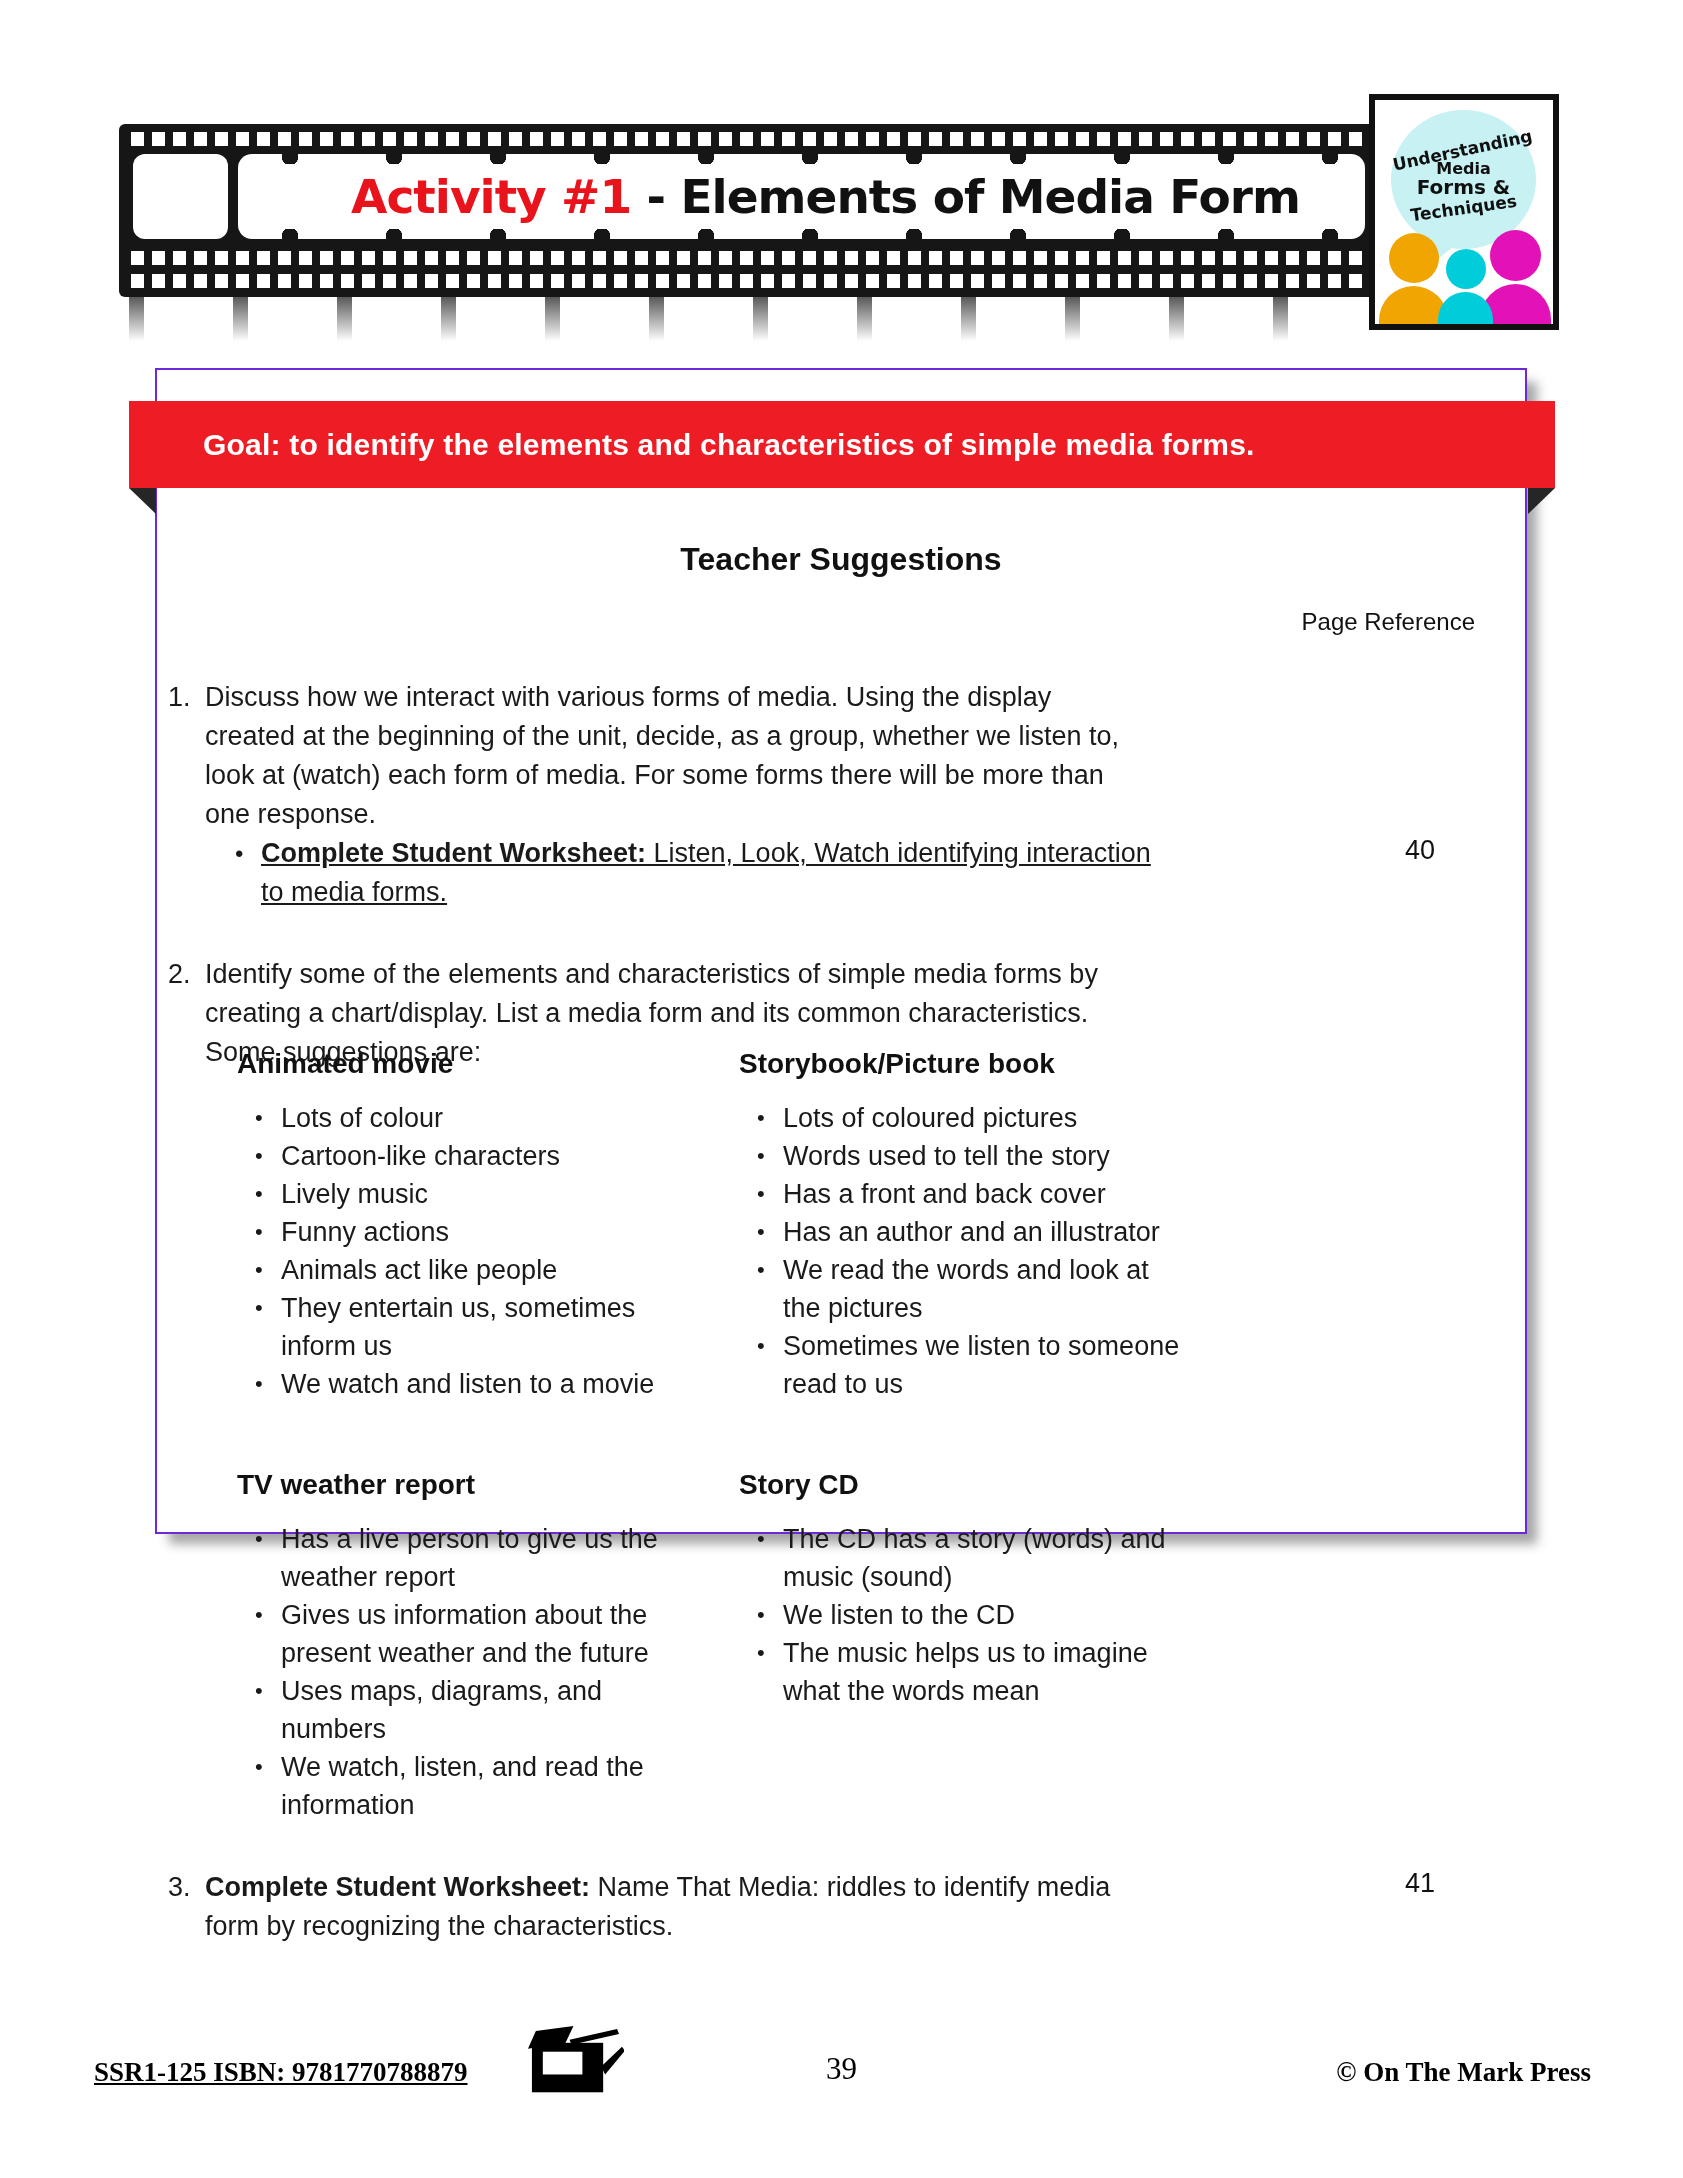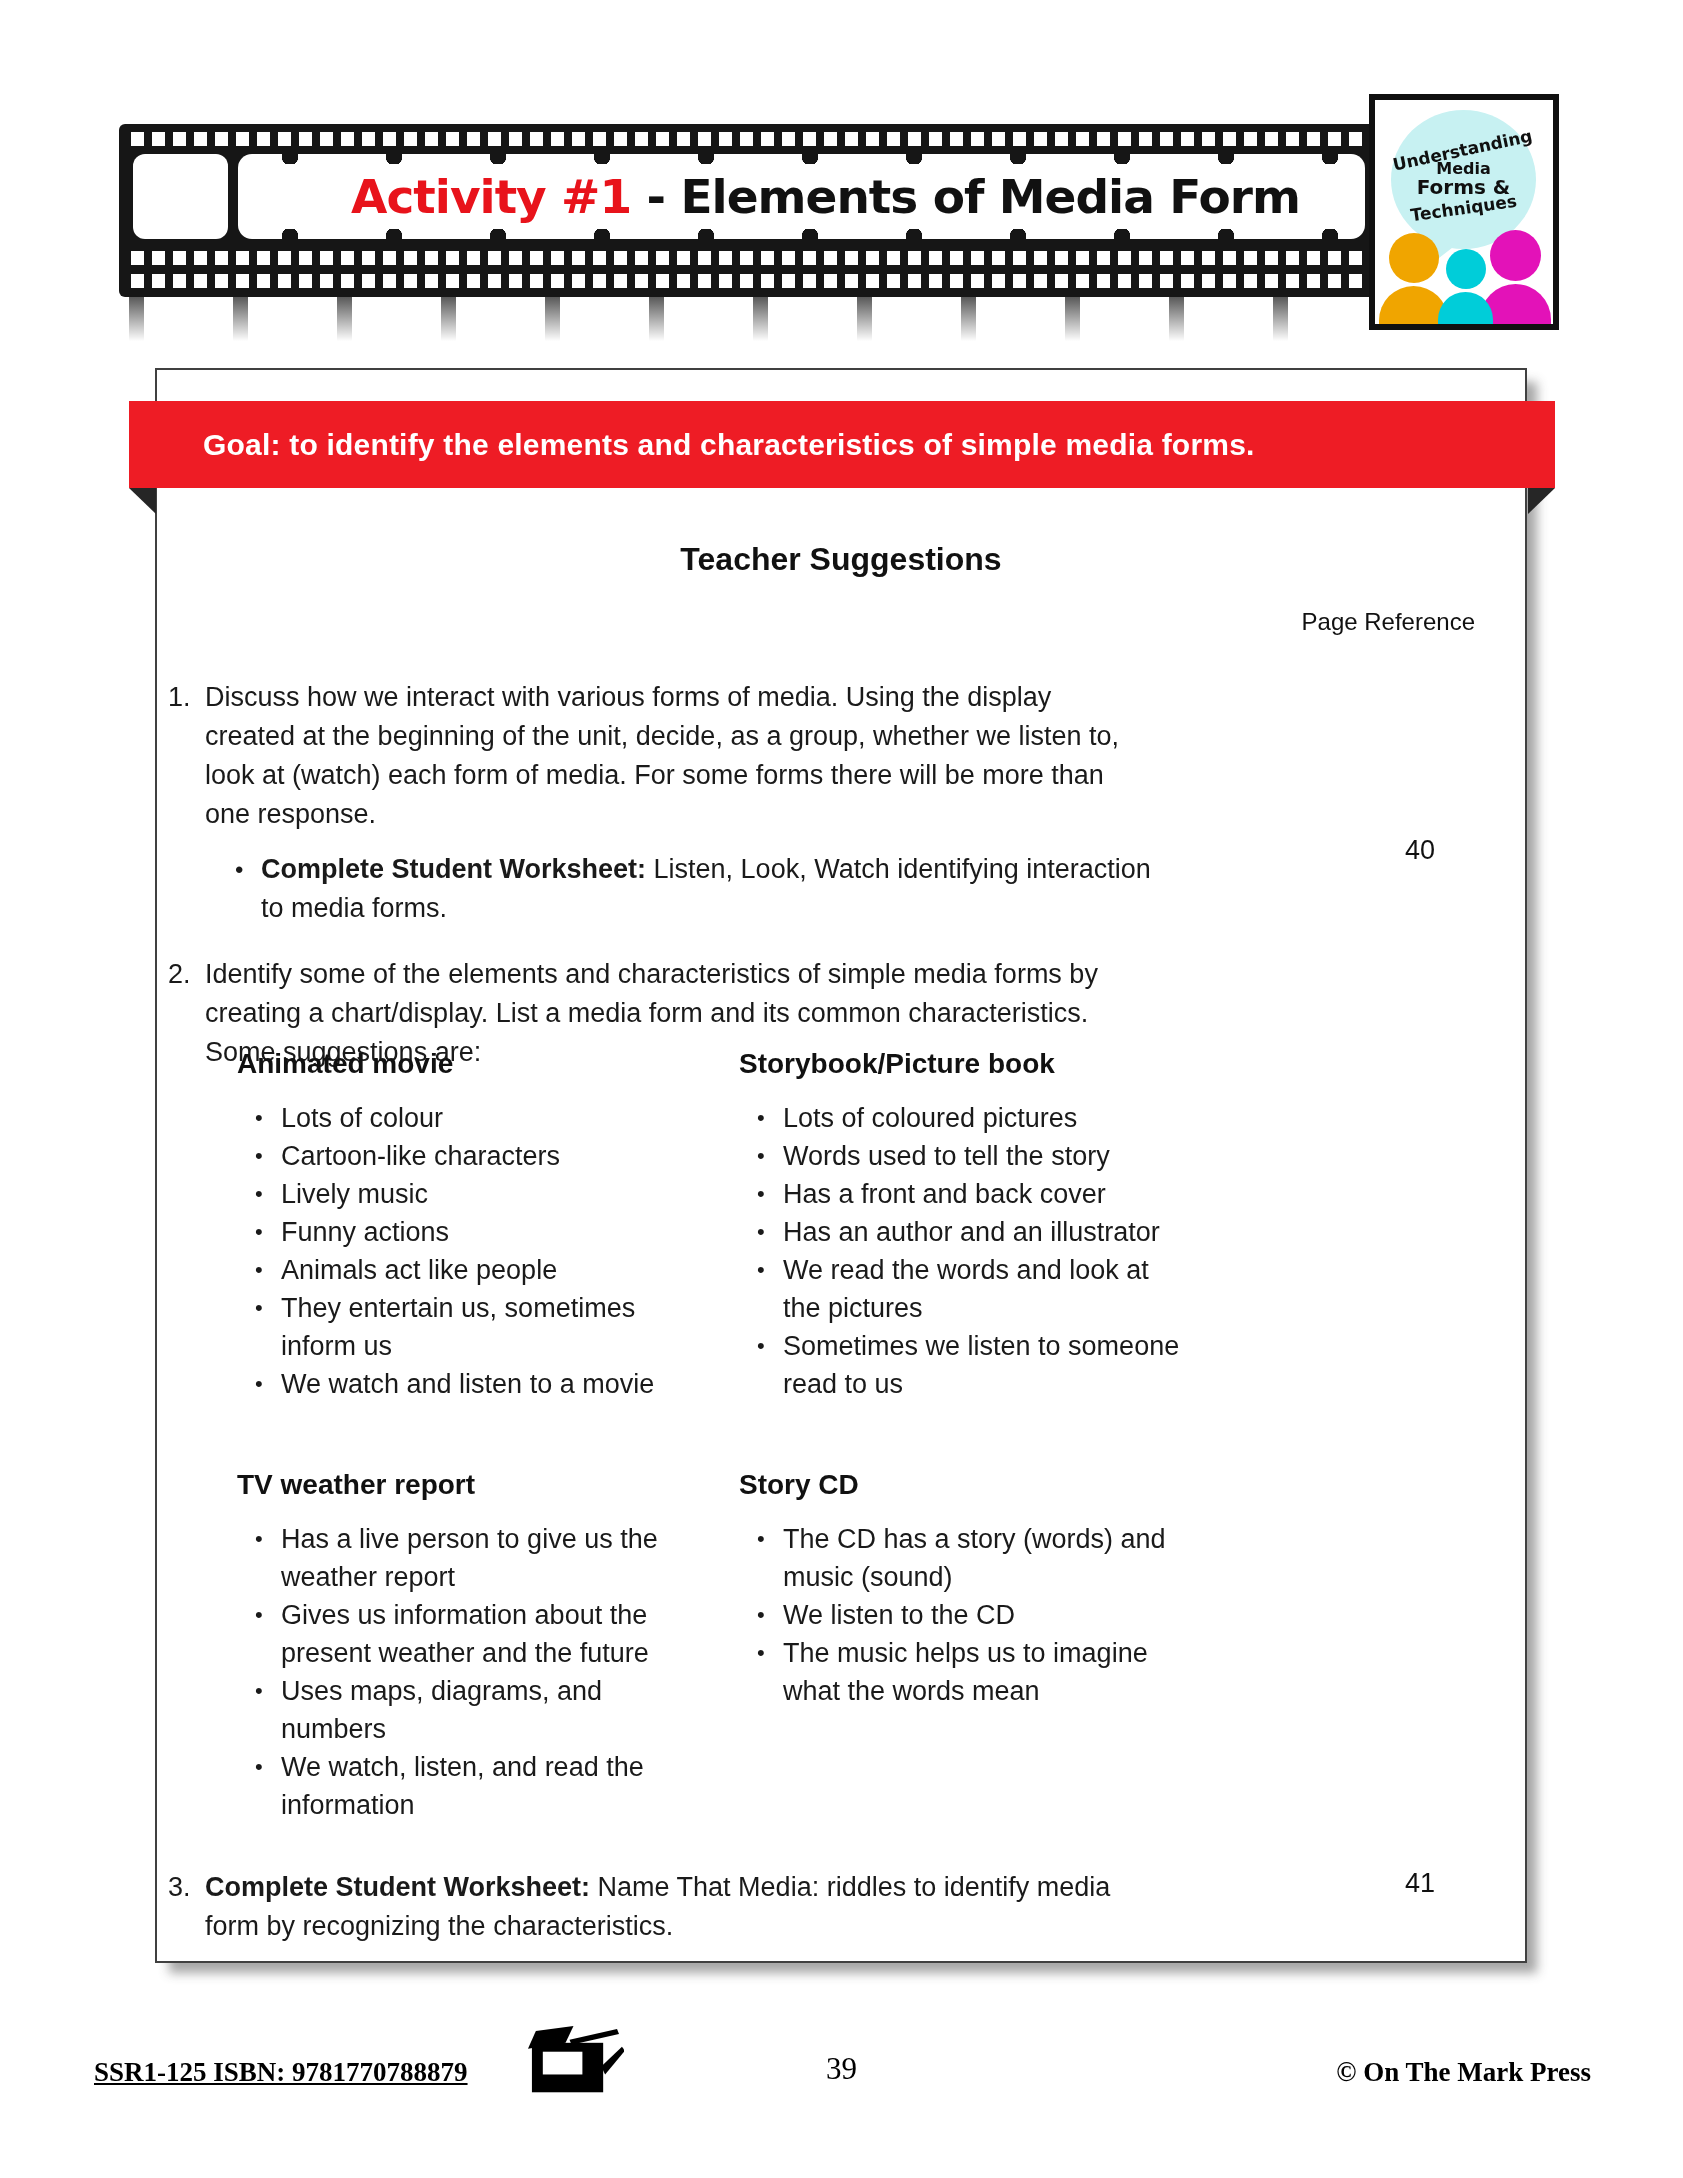--- a/index.html
+++ b/index.html
@@ -54,22 +54,22 @@
   .person-center { left:63px; bottom:0; z-index:3; }
   .person-right  { right:2px; bottom:0; z-index:2; }
   .person-left .p-head { width:50px; height:50px; background:#f0a500; }
   .person-left .p-body { width:69px; height:38px; background:#f0a500; }
   .person-center .p-head { width:40px; height:40px; background:#00cdd9; }
   .person-center .p-body { width:55px; height:32px; background:#00cdd9; }
   .person-right .p-head { width:51px; height:51px; background:#e312b8; }
   .person-right .p-body { width:71px; height:40px; background:#e312b8; }
 
   
-  .page-card { position:absolute; left:155px; top:368px; width:1372px; height:1595px;
-    background:#ffffff; border:2px solid #404040; box-sizing:border-box;
+  .page-card { position:absolute; left:155px; top:368px; width:1372px; height:1166px;
+    background:#ffffff; border:2px solid #6d28d9; box-sizing:border-box;
     box-shadow:12px 12px 10px -2px rgba(60,60,60,0.45); z-index:1; }
 
   
   .goal-banner { position:absolute; left:129px; top:401px; width:1426px; height:87px;
     background:#ee1c25; z-index:3; display:flex; align-items:center; padding-left:74px;
     box-sizing:border-box; }
   .goal-banner span { color:#ffffff; font-weight:bold; font-size:30px; letter-spacing:0.2px; }
   .fold { position:absolute; top:488px; width:27px; height:26px; background:#262626; z-index:2; }
   .fold-left  { left:129px;  clip-path:polygon(0 0, 100% 0, 100% 100%); }
   .fold-right { left:1528px; clip-path:polygon(0 0, 100% 0, 0 100%); }
@@ -77,21 +77,21 @@
   
   .card-inner { position:absolute; inset:0; }
   .ts-heading { position:absolute; top:171px; left:0; width:100%; text-align:center;
     font-weight:bold; font-size:32px; color:#111; }
   .page-ref-label { position:absolute; top:238px; right:50px; font-size:24px; color:#111; }
 
   .item { position:absolute; left:11px; width:1287px; display:flex; font-size:27px; line-height:39px; }
   .item .num { flex:none; width:37px; }
   .item-body { flex:1; }
   .pre { white-space:pre-line; }
-  .item-bullet { position:relative; padding-left:56px; margin-top:16px; }
+  .item-bullet { position:relative; padding-left:56px; margin-top:0;text-decoration:underline; }
   .item-bullet::before { content:"\2022"; position:absolute; left:30px; top:0; font-size:24px; }
   .bold { font-weight:bold; }
 
   .page-ref-num { position:absolute; right:90px; width:79px; text-align:right;
     font-size:27px; color:#111; }
 
   .cols-row { position:absolute; left:80px; width:1247px; display:flex; }
   .col-a { flex:none; width:502px; }
   .col-b { flex:1; }
   .sec-title { font-weight:bold; font-size:28px; line-height:40px; color:#111; }

